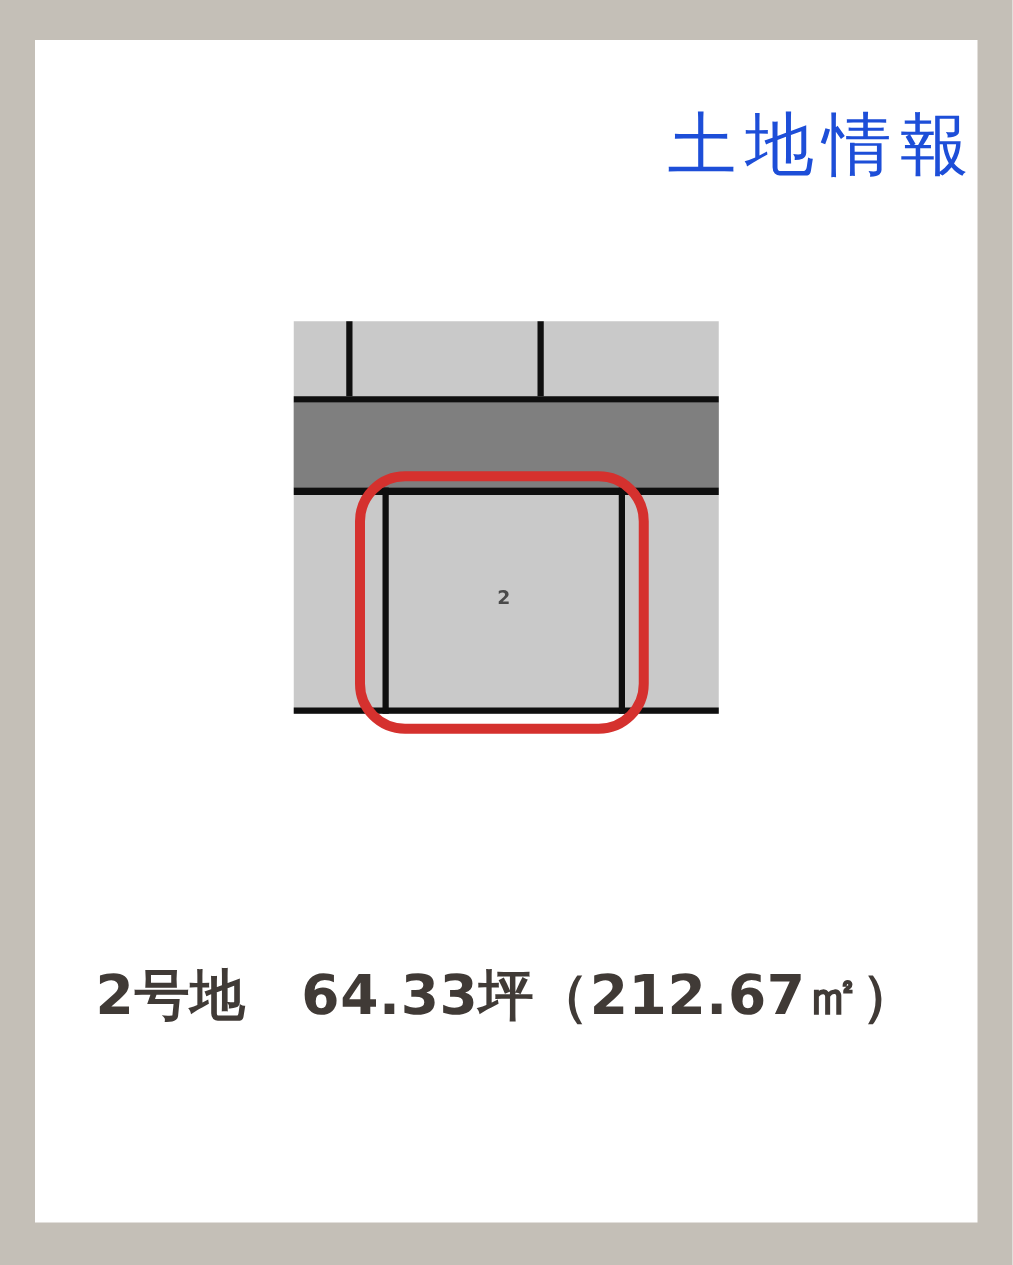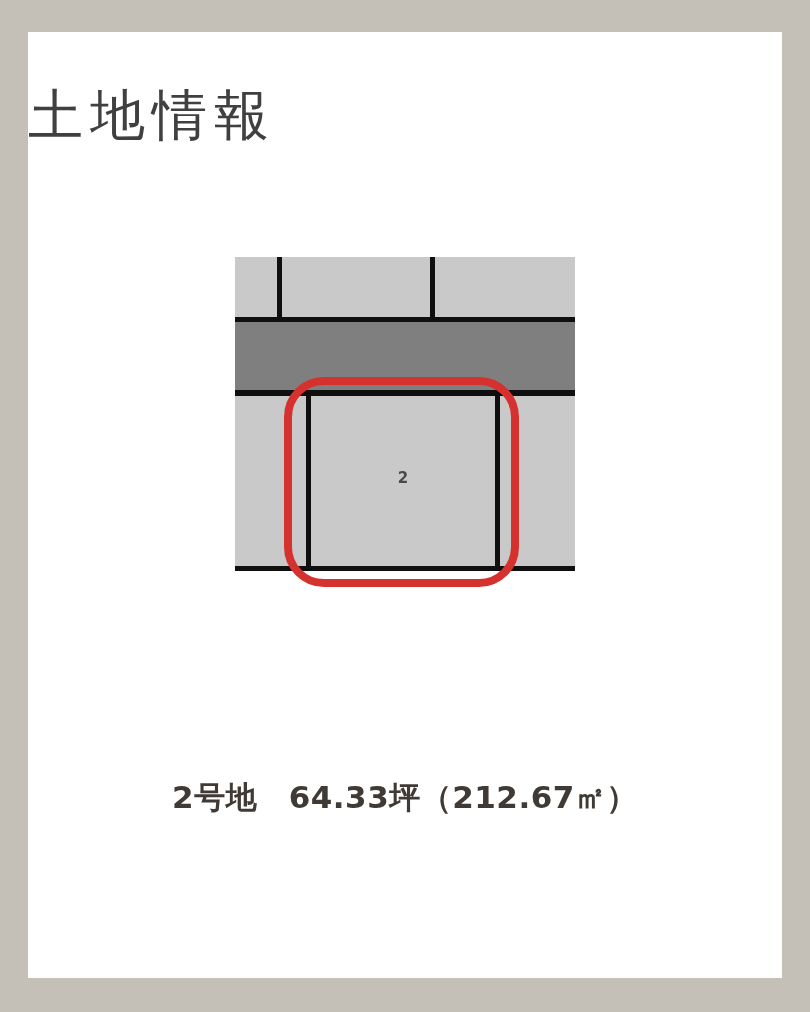--- a/index.html
+++ b/index.html
@@ -21,45 +21,45 @@
     width: 754px;
     height: 946px;
     background: #ffffff;
   }
   .title {
     position: absolute;
     top: 48px;
     left: 0;
     width: 100%;
     margin: 0;
-    text-align: left;
+    text-align: right;
     font-family: "DejaVu Serif", "Liberation Serif", serif;
     font-weight: 500;
     font-size: 55px;
     line-height: 70px;
     letter-spacing: 7px;
-    color: #404040;
+    color: #1d4ed8;
   }
   .plot-map {
     position: absolute;
     left: 207px;
     top: 225px;
     width: 340px;
     height: 330px;
     overflow: visible;
   }
   .caption {
     position: absolute;
     top: 735px;
     left: 0;
     width: 100%;
     text-align: center;
     font-family: "DejaVu Sans", "Liberation Sans", sans-serif;
     font-weight: 700;
-    font-size: 31px;
+    font-size: 44px;
     line-height: 60px;
     letter-spacing: 0.5px;
     color: #403a36;
   }
 </style>
 </head>
 <body>
 
 <div class="page">
   <div class="card">

